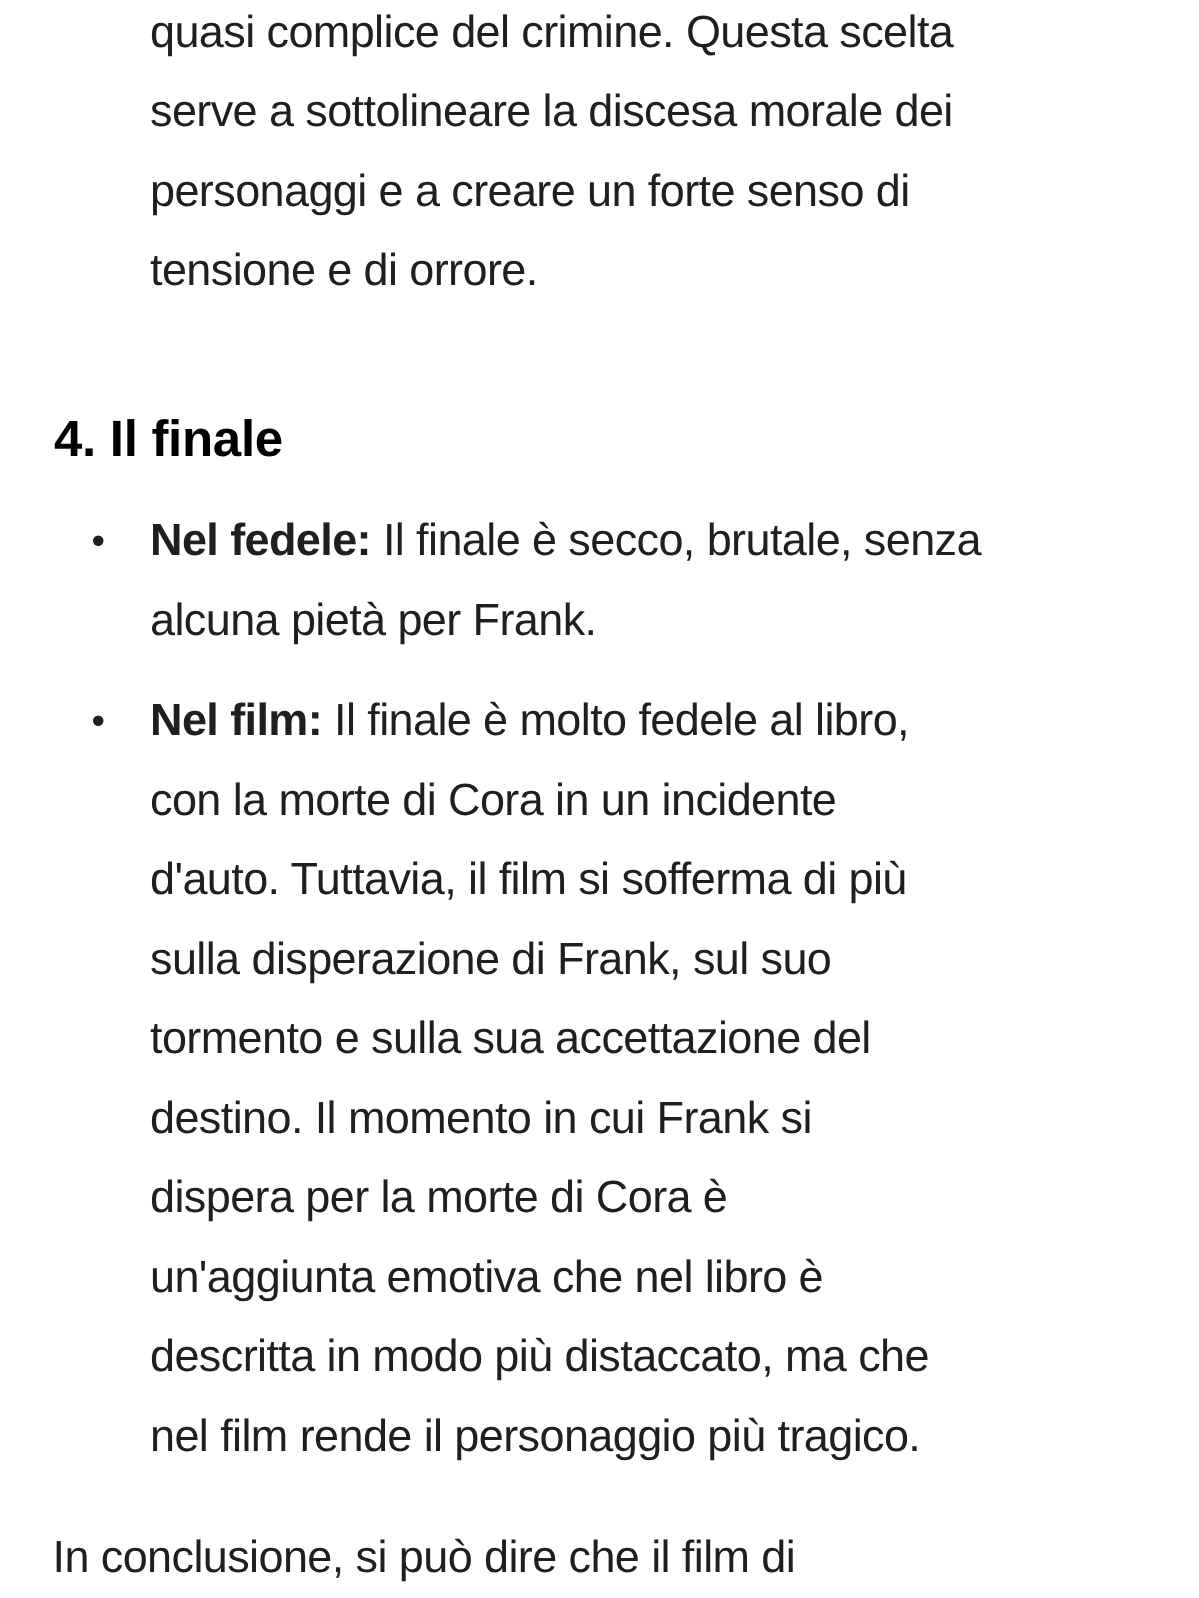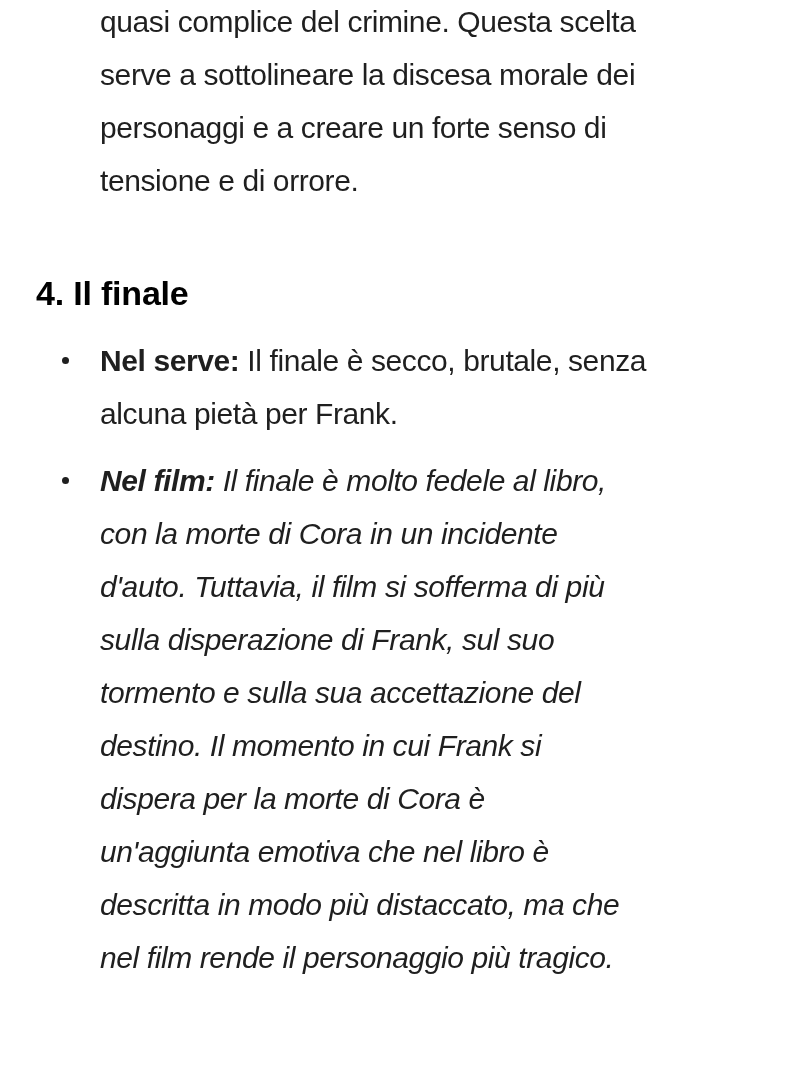--- a/index.html
+++ b/index.html
@@ -47,21 +47,20 @@
     margin: 14px 0 0 0;
     padding: 0;
   }
   .bullet-item {
     position: relative;
     padding-left: 65px;
     margin: 0;
   }
   .bullet-item + .bullet-item {
     margin-top: 14px;
-    font-style: italic;
   }
   .bullet-dot {
     position: absolute;
     left: 27px;
     top: 23px;
     width: 7px;
     height: 7px;
     border-radius: 50%;
     background: #1f1f1f;
   }
@@ -81,34 +80,35 @@
 serve a sottolineare la discesa morale dei
 personaggi e a creare un forte senso di
 tensione e di orrore.</p>
 
   <h3 class="heading">4. Il finale</h3>
 
   <ul class="bullet-list">
 
     <li class="bullet-item">
       <span class="bullet-dot"></span>
-      <span class="txt"><span class="bold-label">Nel serve:</span><span> Il finale è secco, brutale, senza
+      <span class="txt"><span class="bold-label">Nel fedele:</span><span> Il finale è secco, brutale, senza
 alcuna pietà per Frank.</span></span>
     </li>
 
     <li class="bullet-item">
       <span class="bullet-dot"></span>
       <span class="txt"><span class="bold-label">Nel film:</span><span> Il finale è molto fedele al libro,
 con la morte di Cora in un incidente
 d'auto. Tuttavia, il film si sofferma di più
 sulla disperazione di Frank, sul suo
 tormento e sulla sua accettazione del
 destino. Il momento in cui Frank si
 dispera per la morte di Cora è
 un'aggiunta emotiva che nel libro è
 descritta in modo più distaccato, ma che
 nel film rende il personaggio più tragico.</span></span>
     </li>
 
   </ul>
 
+  <p class="txt para-bottom">In conclusione, si può dire che il film di</p>
 
 </div>
 
 </body></html>

